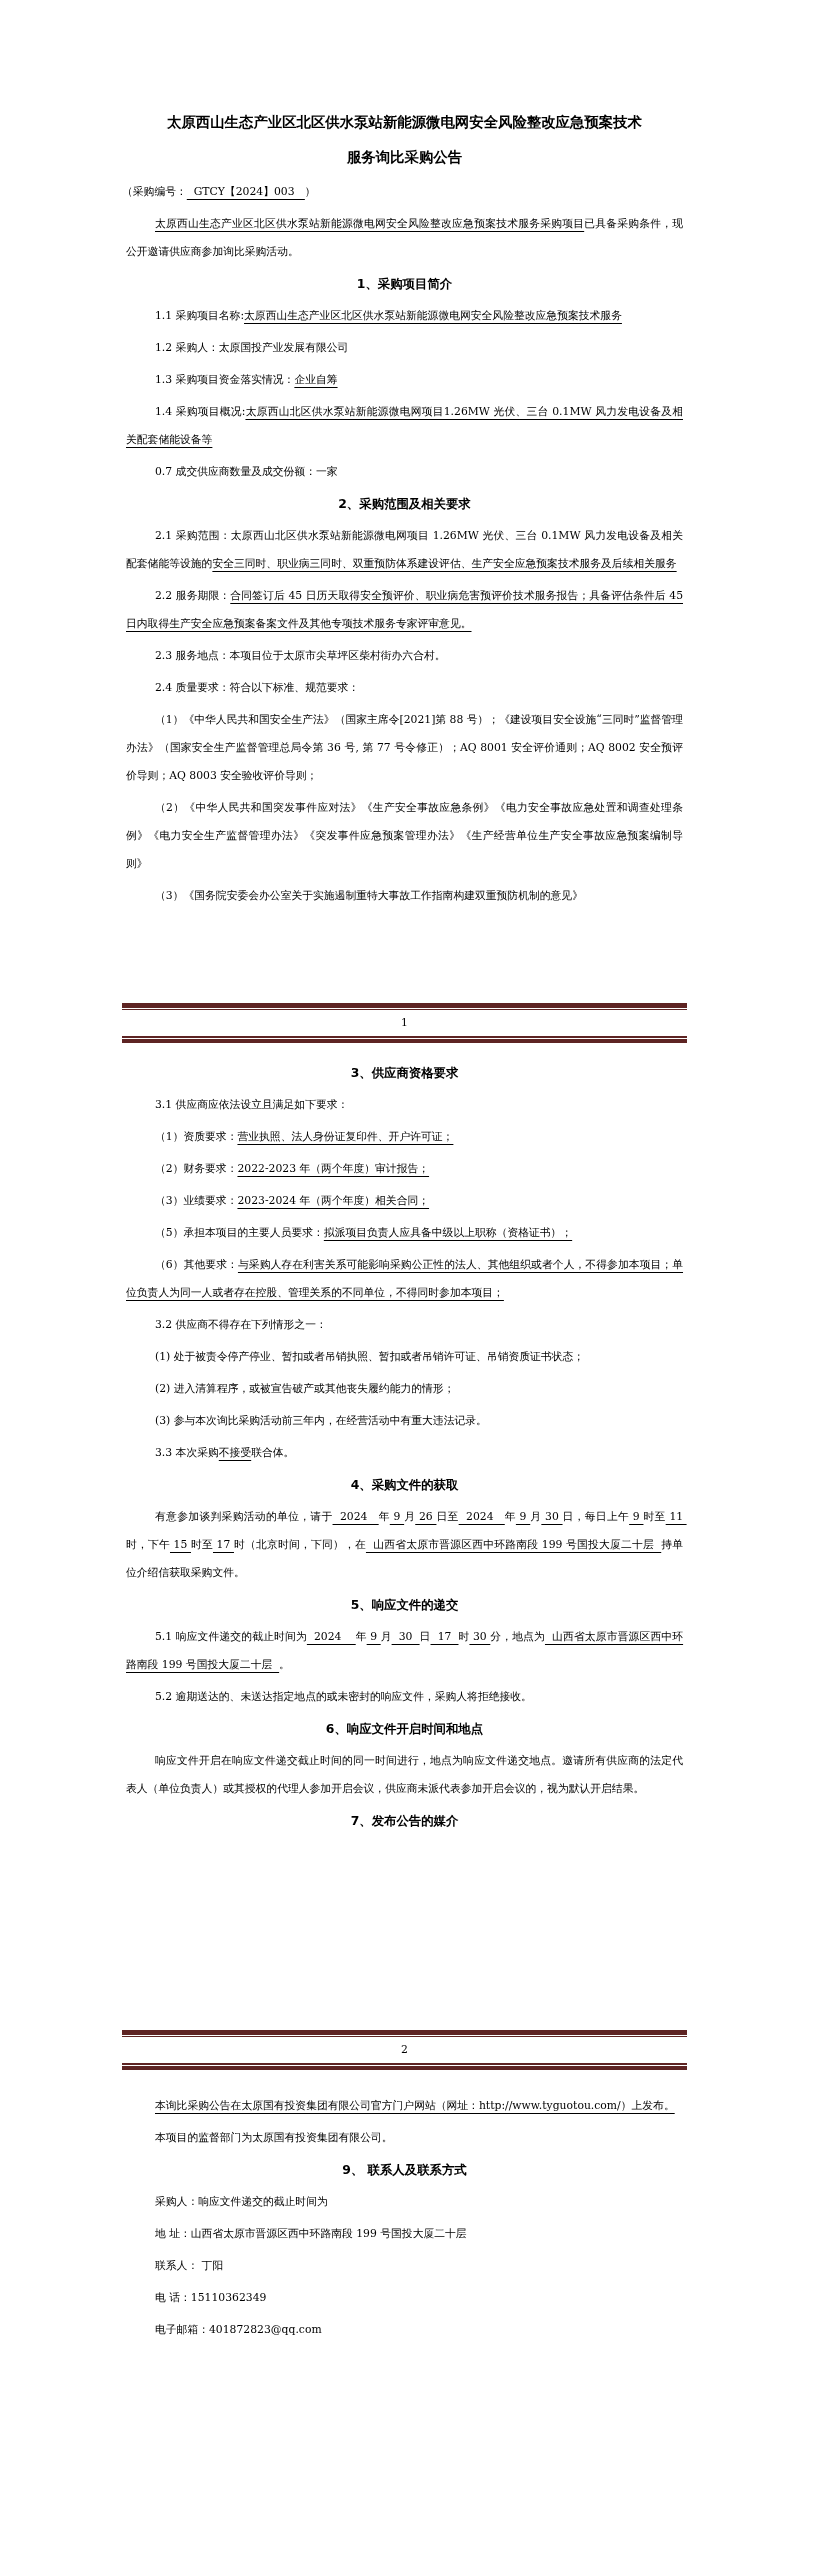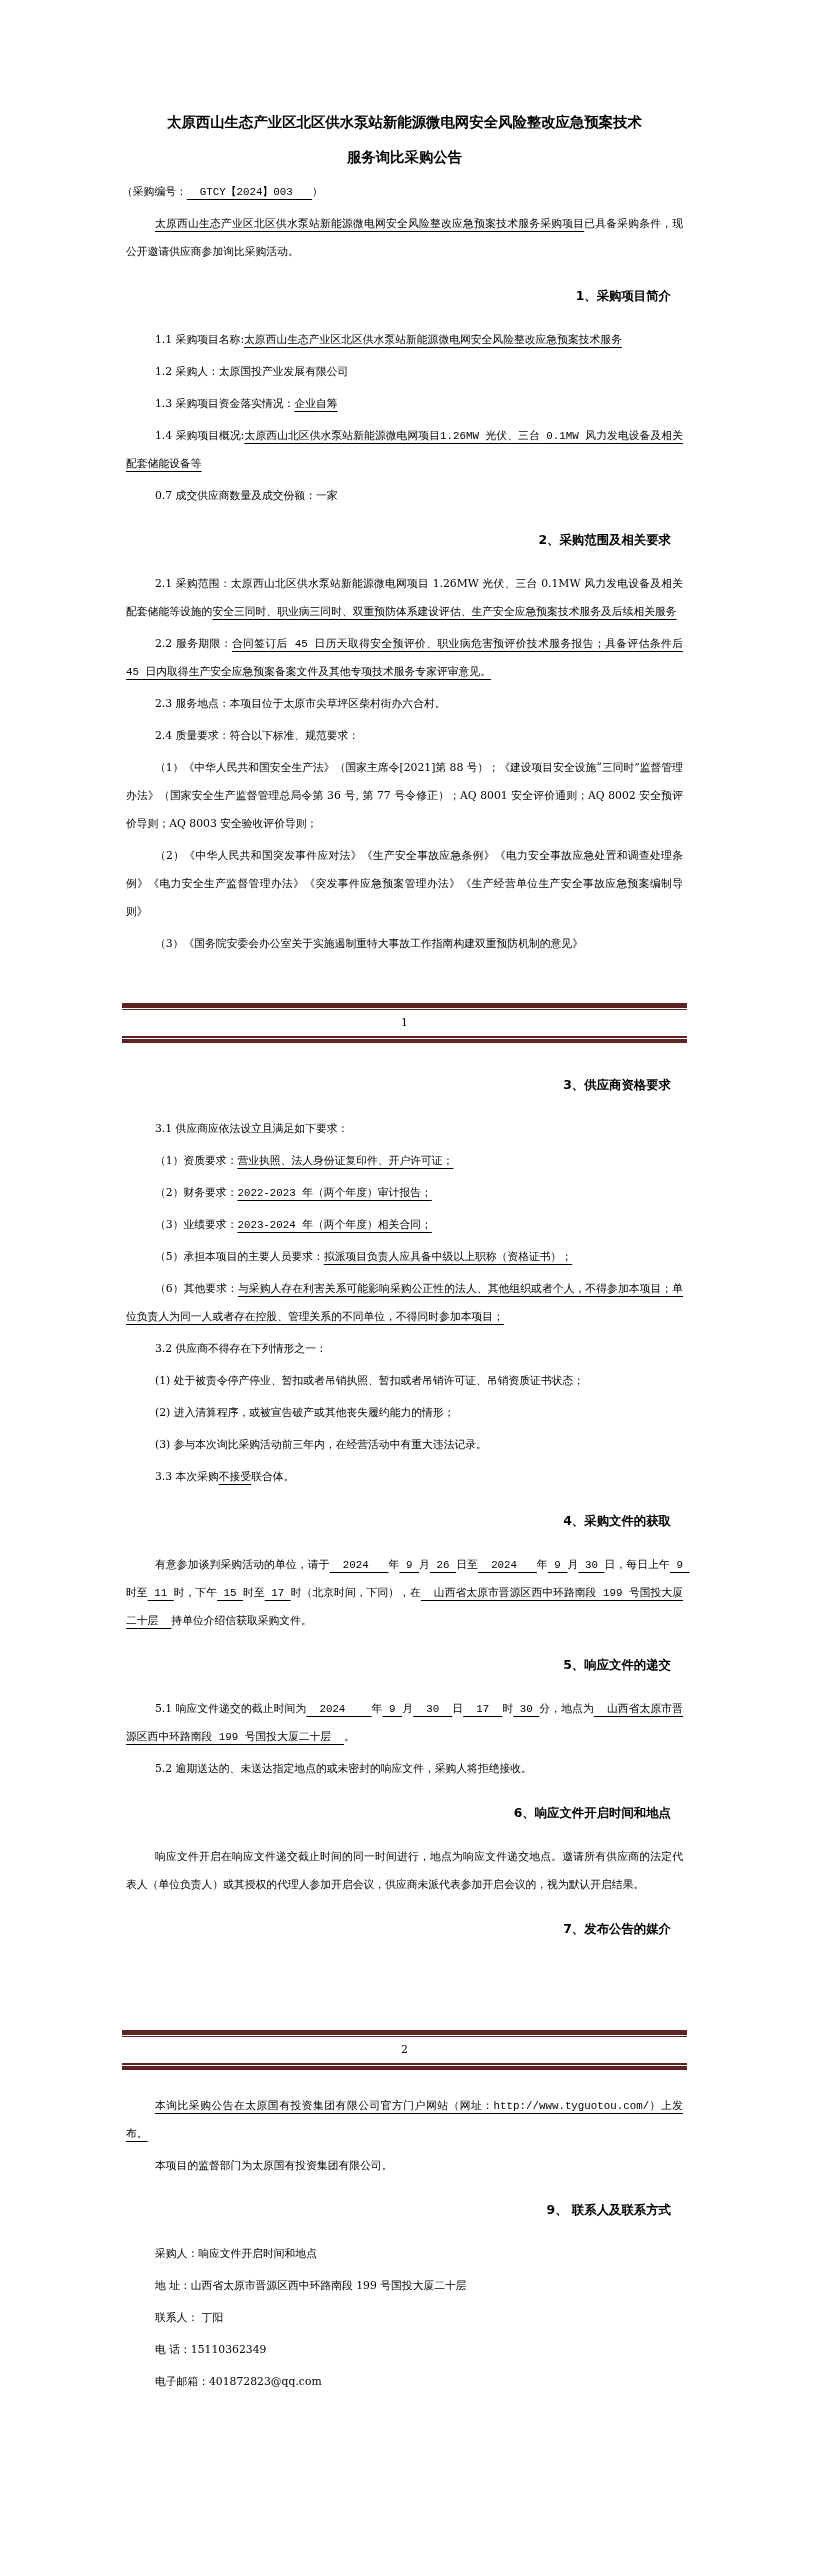--- a/index.html
+++ b/index.html
@@ -7,29 +7,29 @@
     width:818px;height:3096px;background:#ffffff;position:relative;
     font-family:"DejaVu Serif","Liberation Serif",serif;color:#000;overflow:hidden;
   }
   .col{
     position:absolute;left:122px;width:565px;
     font-size:10.8px;line-height:28px;text-align:justify;
   }
   .p{margin:4px;text-indent:29px;}
   .p0{margin:0;text-indent:0;}
   .heading{
-    margin:16px;text-indent:0;font-weight:bold;font-size:12.4px;line-height:28px;
-    font-family:"DejaVu Sans","Liberation Sans",sans-serif;text-align:right;
+    margin:4px;text-indent:0;font-weight:bold;font-size:12.4px;line-height:28px;
+    font-family:"DejaVu Sans","Liberation Sans",sans-serif;text-align:center;
   }
   .doc-title{
     margin:2px;text-indent:0;font-weight:bold;font-size:14.4px;line-height:33px;
     text-align:center;
   }
   .ref{margin-top:5.2px;}
-  .u{text-decoration:underline;text-decoration-thickness:1px;text-underline-offset:3.6px;font-family:Liberation Mono, monospace;}
+  .u{text-decoration:underline;text-decoration-thickness:1px;text-underline-offset:3.6px;}
   .blank{white-space:pre-wrap;}
   .pagebreak{position:absolute;left:122px;width:565px;}
   .rule-thick{height:4.6px;background:#5E2423;}
   .rule-thin{height:1.5px;background:#5E2423;}
   .gap2{height:1px;}
   .pagenum{
     text-align:center;font-size:10.8px;line-height:26px;
     font-family:"DejaVu Serif","Liberation Serif",serif;
   }
 </style>
@@ -107,19 +107,19 @@
   <div class="gap2"></div>
   <div class="rule-thick"></div>
 </div>
 
 <div class="col" style="top:2088px;">
   <p class="p"><span class="u">本询比采购公告在太原国有投资集团有限公司官方门户网站（网址：http://www.tyguotou.com/）上发布。</span></p>
 
   <p class="p">本项目的监督部门为太原国有投资集团有限公司。</p>
 
   <p class="heading">9、 联系人及联系方式</p>
-  <p class="p">采购人：响应文件开启时间和地点</p>
+  <p class="p">采购人：响应文件递交的截止时间为</p>
   <p class="p">地  址：山西省太原市晋源区西中环路南段 199 号国投大厦二十层</p>
   <p class="p">联系人： 丁阳</p>
   <p class="p">电  话：15110362349</p>
   <p class="p">电子邮箱：401872823@qq.com</p>
 </div>
 
 
 </body></html>

